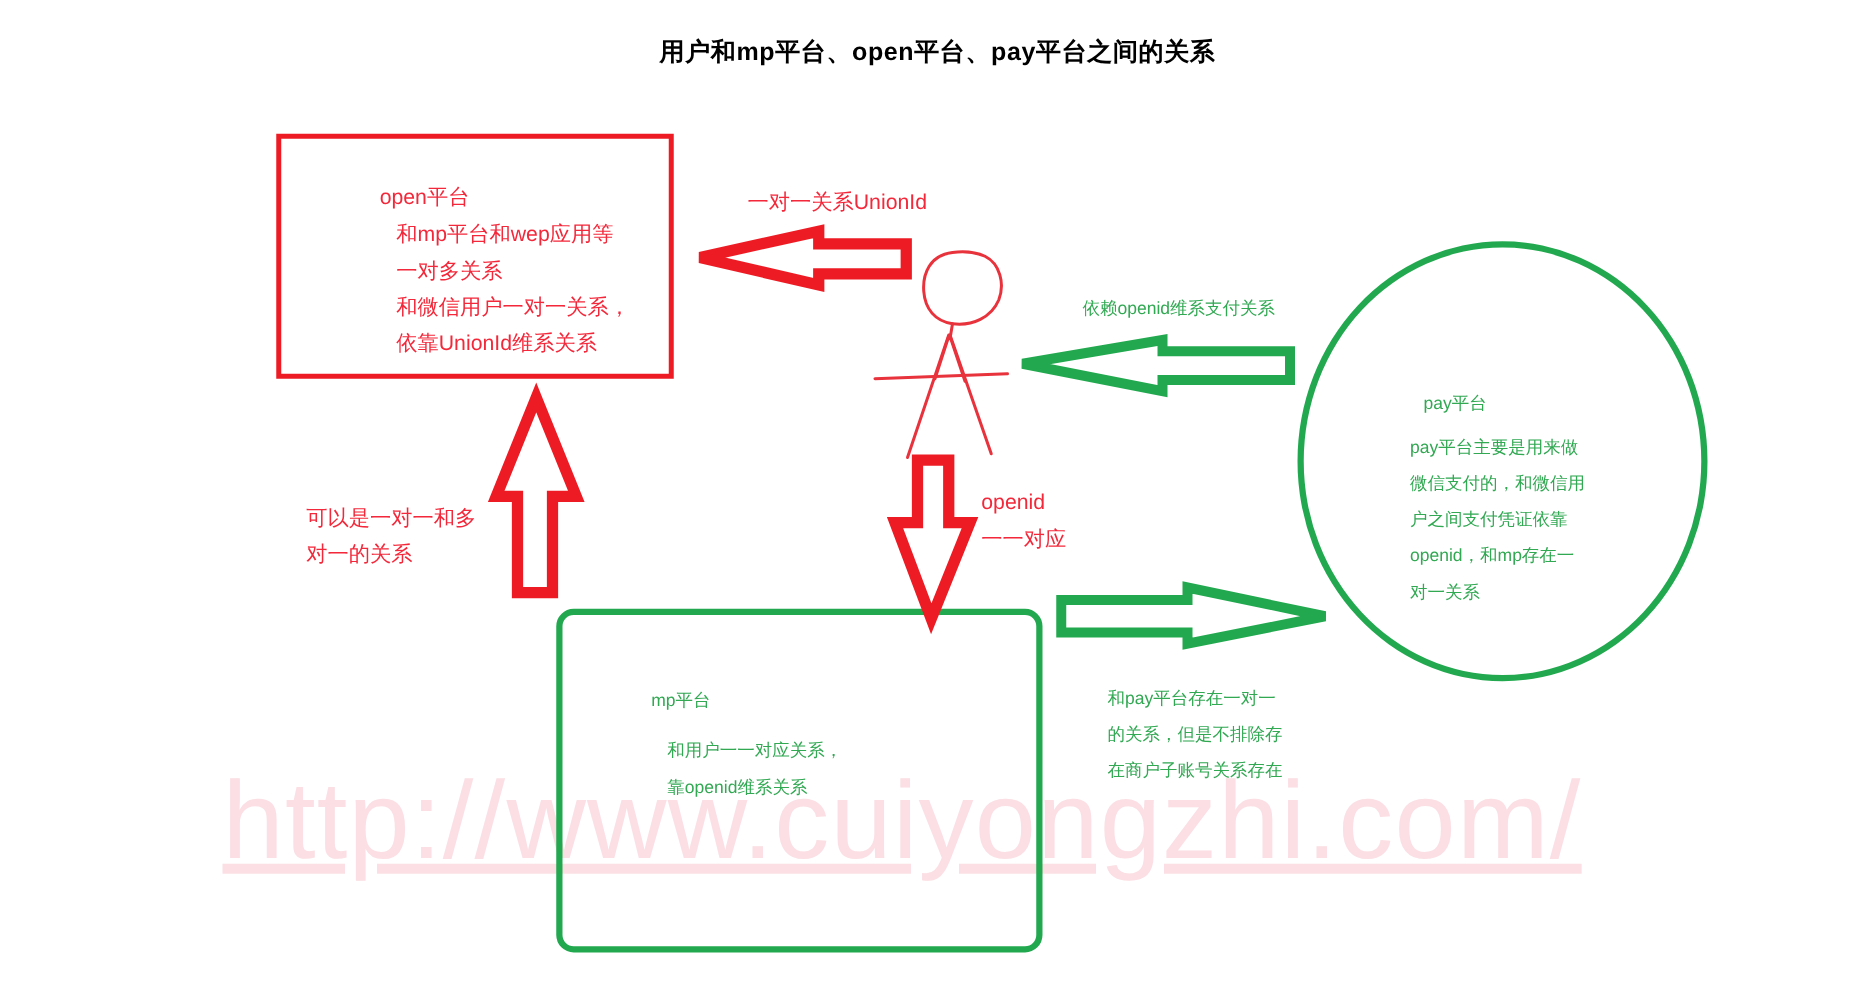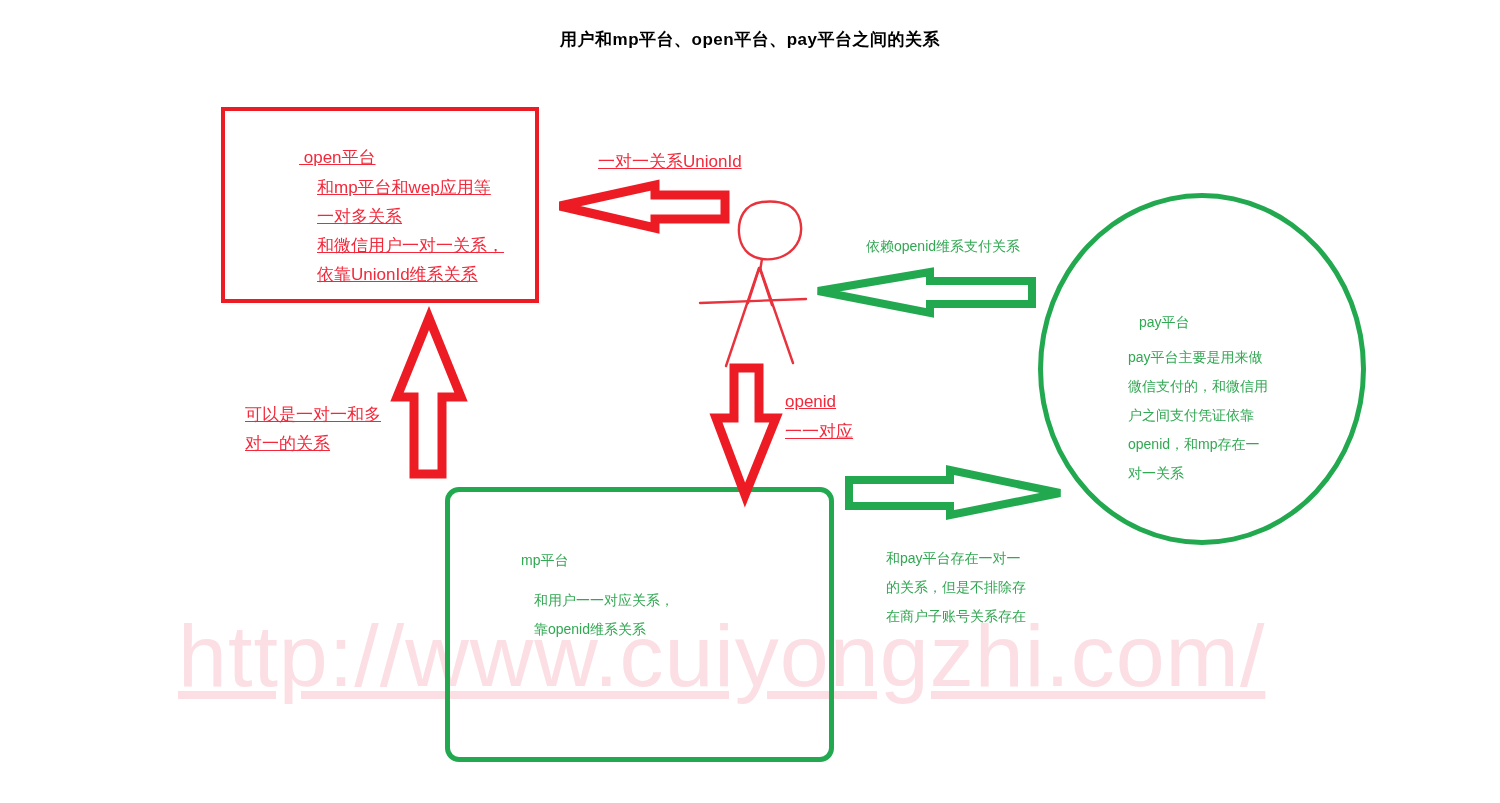--- a/index.html
+++ b/index.html
@@ -18,21 +18,21 @@
     overflow: hidden;
   }
   .abs { position: absolute; }
 
   
   #diagram-title {
     left: 0;
     top: 28px;
     width: 1500px;
     text-align: center;
-    font-size: 17px;
+    font-size: 20px;
     font-weight: bold;
     color: #000000;
     letter-spacing: 0.5px;
   }
 
   
   #watermark {
     left: 178px;
     top: 605px;
     font-size: 88px;
@@ -78,21 +78,20 @@
     z-index: 3;
   }
 
   
   .txt-red {
     color: #f3283a;
     font-size: 17px;
     line-height: 29px;
     white-space: pre;
     z-index: 5;
-    text-decoration: underline;
   }
   .txt-green {
     color: #31a852;
     font-size: 14px;
     line-height: 29px;
     white-space: pre;
     z-index: 5;
   }
 
   #open-box-title { left: 299px; top: 143px; }

